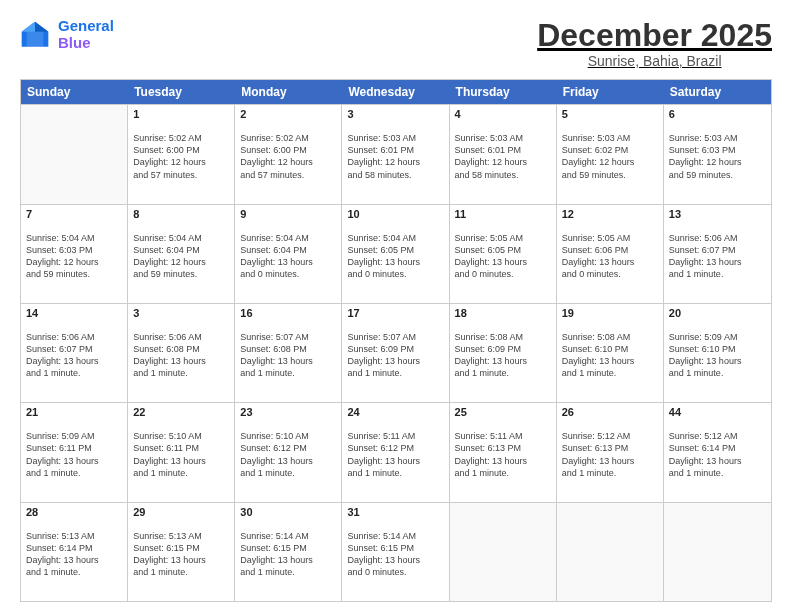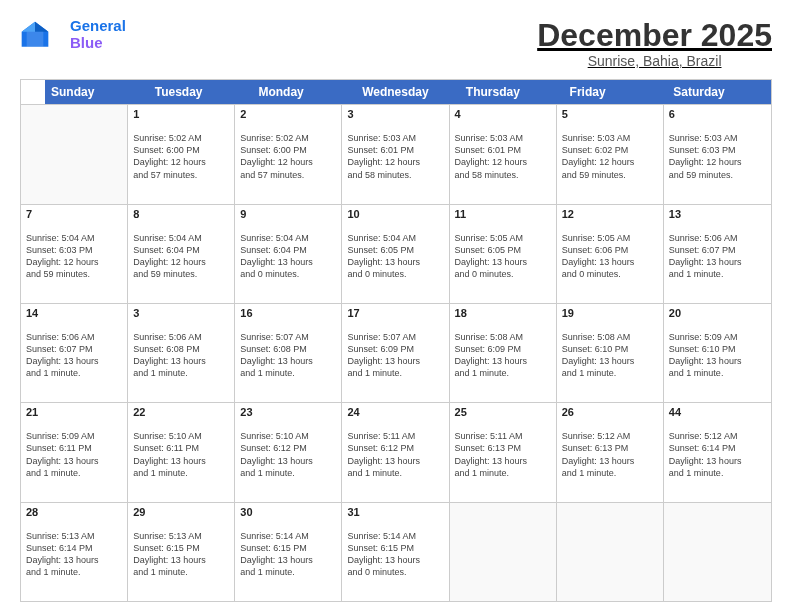--- a/index.html
+++ b/index.html
@@ -19,21 +19,21 @@
     }
     .header {
       display: flex;
       justify-content: space-between;
       align-items: flex-start;
       margin-bottom: 10px;
     }
     .logo {
       display: flex;
       align-items: center;
-      gap: 20px;
+      gap: 8px;
     }
     .logo-text {
       font-size: 15px;
       font-weight: bold;
       color: #333;
       line-height: 1.1;
     }
     .logo-text span {
       color: #1a73e8;
     }
@@ -58,21 +58,20 @@
     .calendar {
       flex: 1;
       display: flex;
       flex-direction: column;
       border: 1px solid #ccc;
     }
     .cal-header {
       display: grid;
       grid-template-columns: repeat(7, 1fr);
       background: #3a6bc4;
-      margin-left: 24px;
     }
     .cal-header-cell {
       color: #fff;
       font-size: 12px;
       font-weight: bold;
       padding: 5px 6px;
       text-align: left;
     }
     .cal-body {
       flex: 1;

